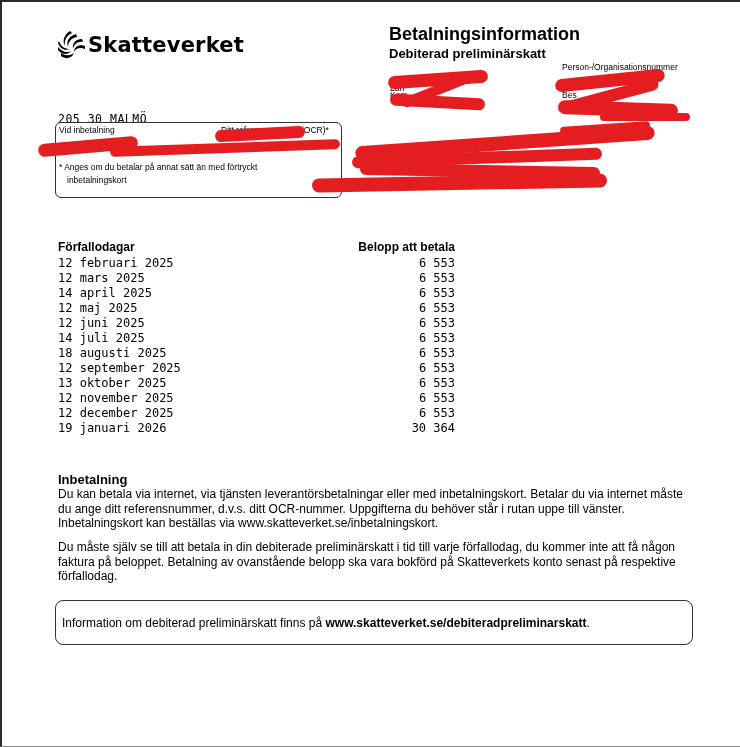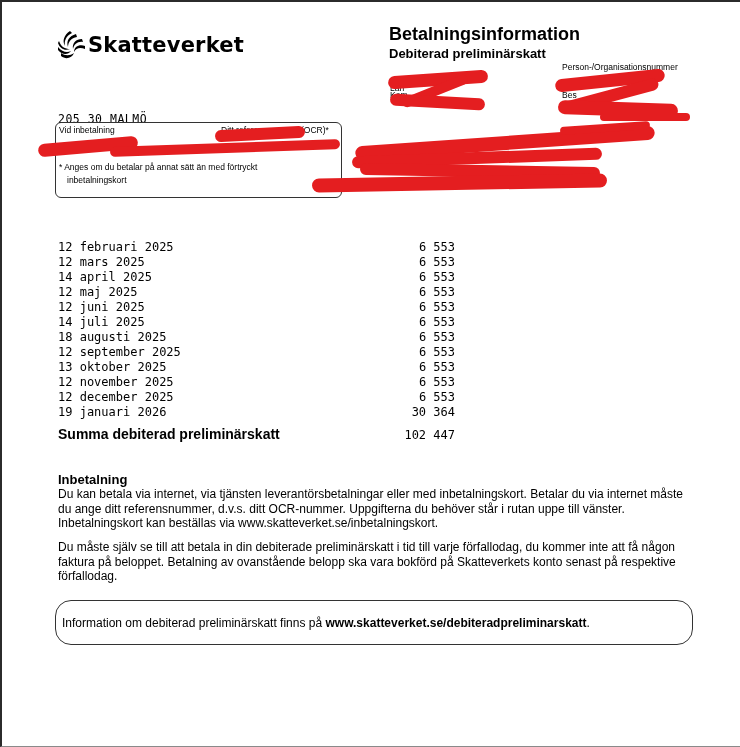--- a/index.html
+++ b/index.html
@@ -43,21 +43,21 @@
   .sum-label { font-weight: bold; font-size: 14px; }
   .sum-val { font-family: "DejaVu Sans Mono", monospace; font-size: 12px; margin-top: 2px; }
 
   .section-title { left: 58px; top: 472px; font-weight: bold; font-size: 13px; }
   .para { left: 58px; width: 640px; font-size: 12px; line-height: 14.5px; }
   .p1 { top: 487px; }
   .p2 { top: 540px; }
 
   .infobox {
     left: 55px; top: 600px; width: 638px; height: 45px;
-    border: 1px solid #333; border-radius: 16px; box-sizing: border-box;
+    border: 1px solid #333; border-radius: 8px; box-sizing: border-box;
     padding: 15px 0 0 6px; font-size: 12px;
   }
   .infobox b { font-weight: bold; }
 </style>
 </head>
 <body>
 
 <div class="frame"></div>
 
 <div class="abs logo">
@@ -103,20 +103,24 @@
 <div class="redact" style="left:110px; top:143px; width:230px; height:10px; transform:rotate(-2deg);"></div>
 <div class="redact" style="left:215px; top:128px; width:90px; height:12px; transform:rotate(-3deg);"></div>
 
 <div class="redact" style="left:355px; top:136px; width:300px; height:14px; transform:rotate(-4deg);"></div>
 <div class="redact" style="left:352px; top:152px; width:250px; height:12px; transform:rotate(-2deg);"></div>
 <div class="redact" style="left:360px; top:165px; width:240px; height:12px; transform:rotate(1deg);"></div>
 <div class="redact" style="left:312px; top:176px; width:295px; height:14px; transform:rotate(-1deg);"></div>
 <div class="redact" style="left:560px; top:124px; width:90px; height:8px; transform:rotate(-4deg);"></div>
 
 <div class="abs table">
+  <div class="th-row">
+    <span>Förfallodagar</span>
+    <span>Belopp att betala</span>
+  </div>
   <div class="tr">
       <span>12 februari 2025</span>
       <span class="amt">6 553</span>
     </div>
   <div class="tr">
       <span>12 mars 2025</span>
       <span class="amt">6 553</span>
     </div>
   <div class="tr">
       <span>14 april 2025</span>
@@ -151,24 +155,20 @@
       <span class="amt">6 553</span>
     </div>
   <div class="tr">
       <span>12 december 2025</span>
       <span class="amt">6 553</span>
     </div>
   <div class="tr">
       <span>19 januari 2026</span>
       <span class="amt">30 364</span>
     </div>
-  <div class="sum-row">
-    <span class="sum-label">Summa debiterad preliminärskatt</span>
-    <span class="sum-val">102 447</span>
-  </div>
 </div>
 
 <div class="abs section-title">Inbetalning</div>
 <div class="abs para p1">Du kan betala via internet, via tjänsten leverantörsbetalningar eller med inbetalningskort. Betalar du via internet måste du ange ditt referensnummer, d.v.s. ditt OCR-nummer. Uppgifterna du behöver står i rutan uppe till vänster. Inbetalningskort kan beställas via www.skatteverket.se/inbetalningskort.</div>
 <div class="abs para p2">Du måste själv se till att betala in din debiterade preliminärskatt i tid till varje förfallodag, du kommer inte att få någon faktura på beloppet. Betalning av ovanstående belopp ska vara bokförd på Skatteverkets konto senast på respektive förfallodag.</div>
 
 <div class="abs infobox">
   <span>Information om debiterad preliminärskatt finns på </span><b>www.skatteverket.se/debiteradpreliminarskatt</b><span>.</span>
 </div>
 

